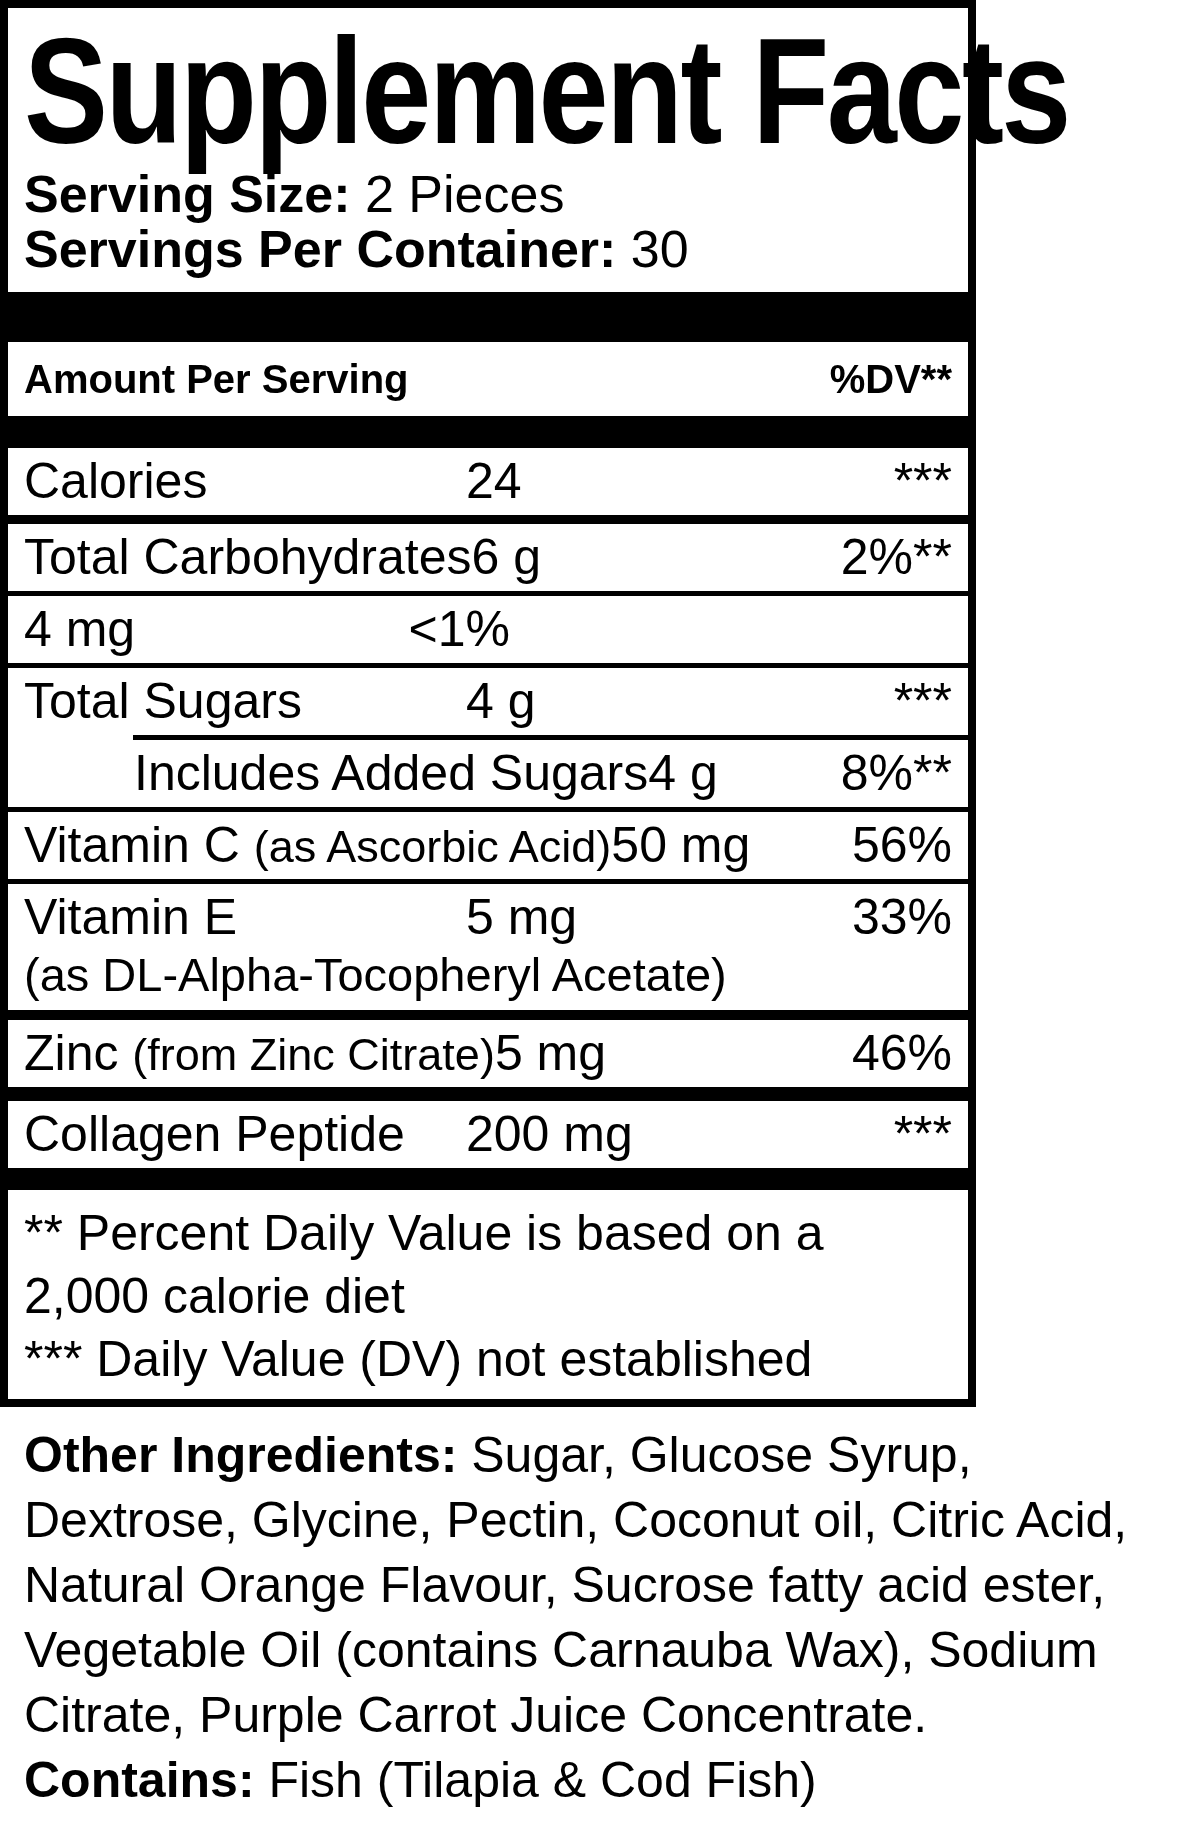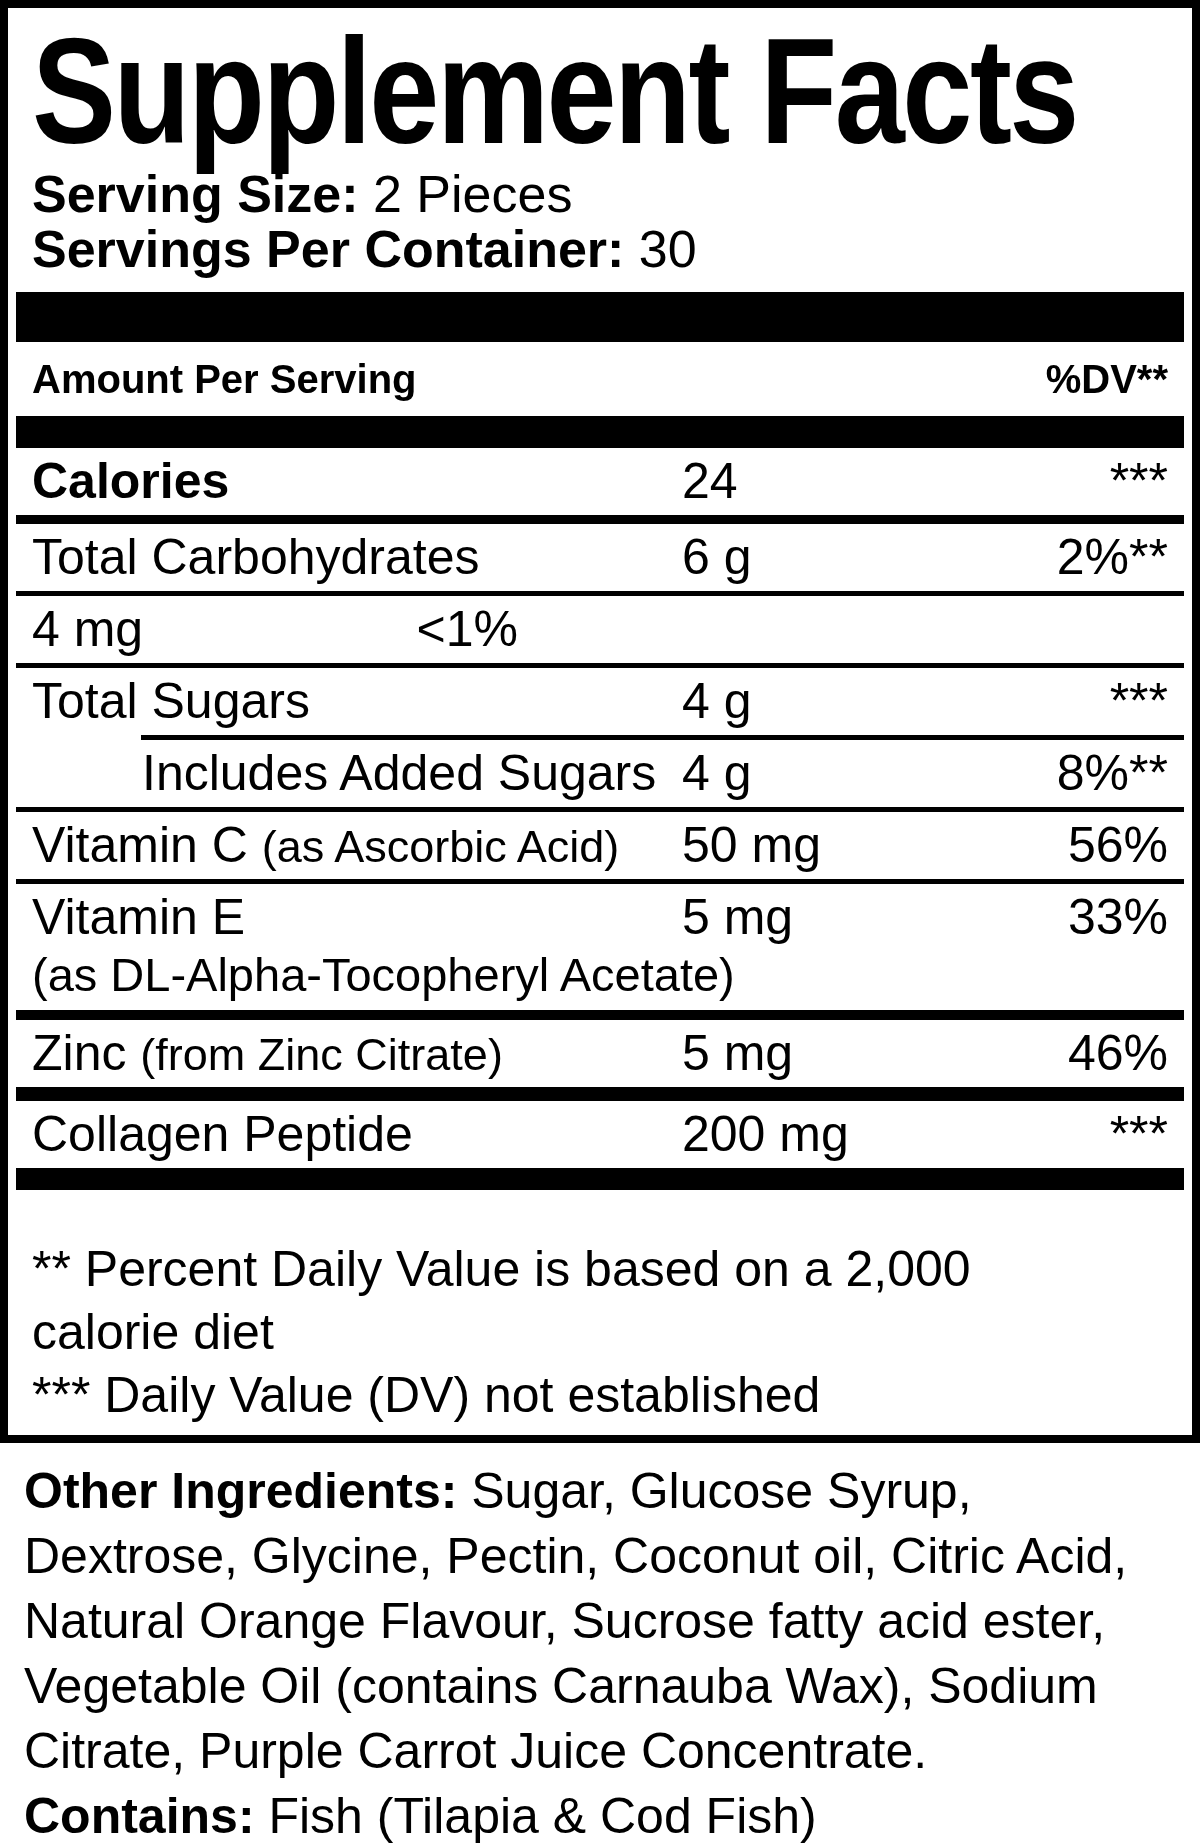--- a/index.html
+++ b/index.html
@@ -6,23 +6,23 @@
   body{
     width:1200px;
     min-height:1846px;
     background:#ffffff;
     color:#000000;
     font-family:"Liberation Sans", sans-serif;
     -webkit-font-smoothing:antialiased;
   }
   .facts-panel{
     border:8px solid #000;
-    padding:0 24px;
+    padding:0 16px;
     box-sizing:border-box;
-    width:1200px;
+    width:976px;
   }
   .title{
     font-weight:bold;
     font-size:150px;
     line-height:0.95;
     letter-spacing:-3px;
     white-space:nowrap;
     transform:scaleX(0.84);
     transform-origin:0 50%;
     margin-top:12px;
@@ -50,32 +50,32 @@
   .row{
     display:flex;
     align-items:baseline;
     font-size:50px;
     line-height:1.06;
     padding:7px 0;
   }
   .row .name{flex:1;white-space:nowrap;}
   .row .amt{width:260px;text-align:left;white-space:nowrap;}
   .row .dv{width:226px;text-align:right;white-space:nowrap;}
-  .row.bold .name{font-weight:bold;}
+  .row.bold .name{font-weight:normal;}
   .note{font-size:45px;}
   .subnote-line{
     font-size:47px;
     line-height:1.0;
     padding:0 0 12px 0;
   }
   .indent .name{padding-left:110px;}
   .sep{height:5px;background:#000;margin:0 -16px;}
   .sep-thick{height:9px;background:#000;margin:0 -16px;}
   .sep-indent{height:5px;background:#000;margin:0 -16px 0 109px;}
-  .footnotes{padding:12px 0 8px 0;margin-top:36px;}
+  .footnotes{padding:12px 0 8px 0;}
   .fn{font-size:50px;line-height:1.26;}
   .fn-first{max-width:1080px;}
   .ingredients{
     padding:16px 10px 0 24px;
     font-size:50px;
     line-height:1.3;
   }
   .ingredients .lbl{font-weight:bold;}
 </style>
 </head>

